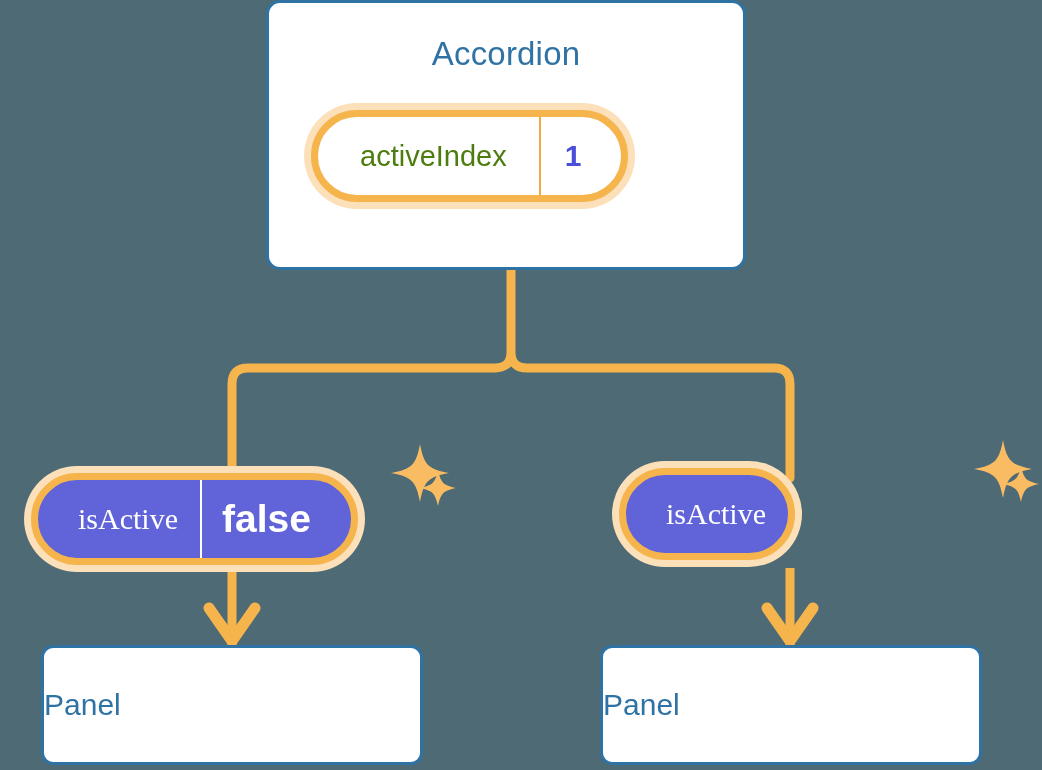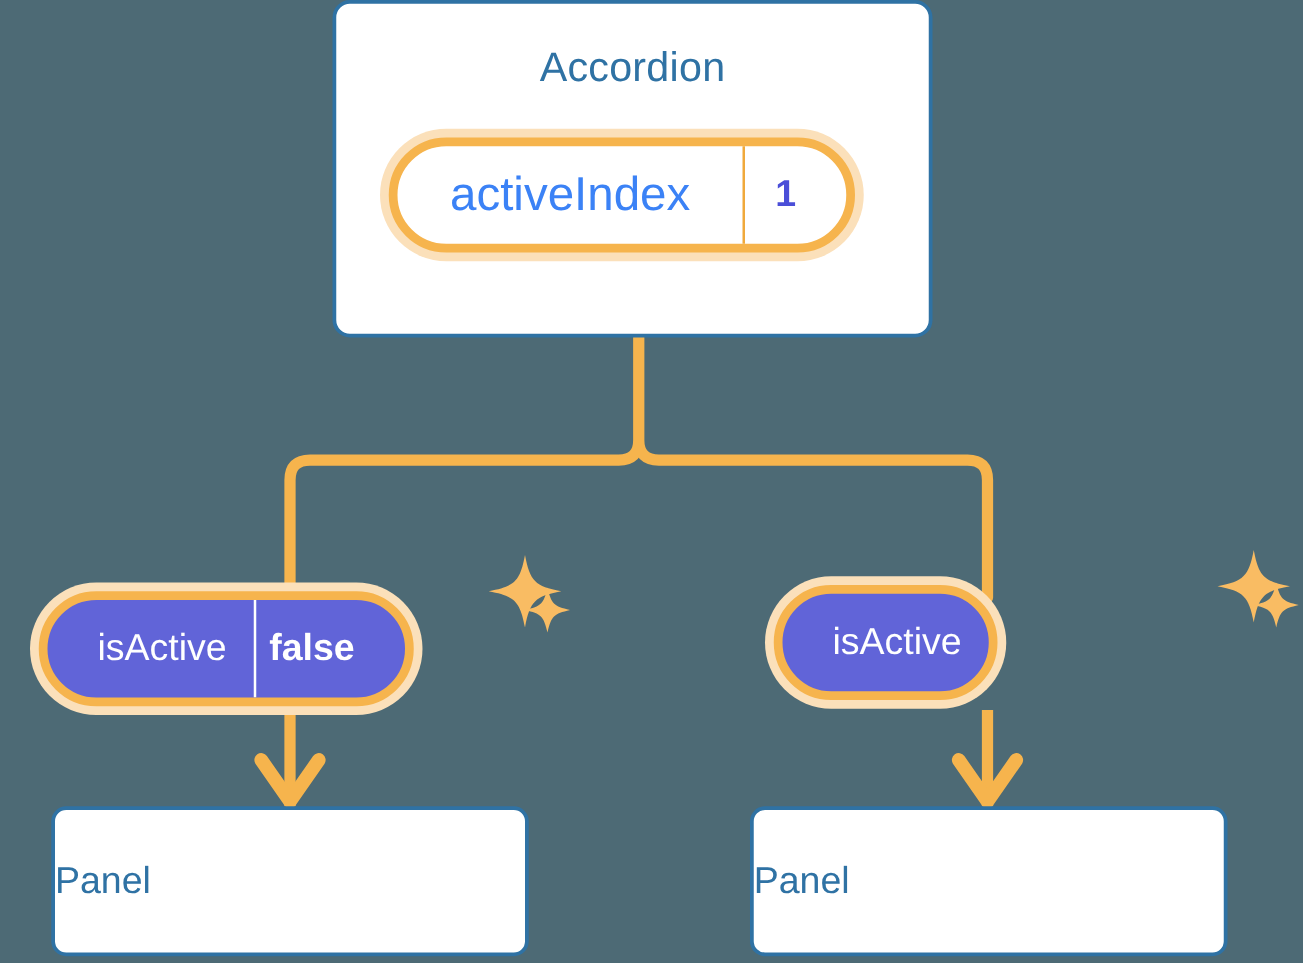--- a/index.html
+++ b/index.html
@@ -93,47 +93,48 @@
   }
 
   
   #pill-active-index {
     left: 311px;
     top: 110px;
     height: 92px;
     border-radius: 999px;
   }
   #pill-active-index .pill-key {
-    padding: 0 42px 0 42px;
-    color: #3b82f6;
-    font-size: 38px;
+    padding: 0 32px 0 42px;
+    color: #4d7c0f;
+    font-size: 29px;
   }
   #pill-active-index .pill-val {
     padding: 0 40px 0 24px;
     color: #4a4ed8;
     font-size: 30px;
     font-weight: bold;
     border-left: 2px solid #f0a93c;
   }
 
   
   .pill-solid {
     height: 92px;
     background: #6164d8;
     overflow: hidden;
   }
   .pill-solid .pill-key {
     padding: 0 22px 0 40px;
     color: #ffffff;
     font-size: 30px;
+    font-family: Liberation Serif, serif;
   }
   .pill-solid .pill-val {
-    padding: 0 40px 0 10px;
+    padding: 0 40px 0 20px;
     color: #ffffff;
-    font-size: 30px;
+    font-size: 39px;
     font-weight: bold;
     border-left: 2px solid #ffffff;
   }
   #pill-is-active-left  { left: 31px;  top: 473px; }
   #pill-is-active-right { left: 619px; top: 468px; }
 </style>
 </head>
 <body>
 
 <div id="stage">

